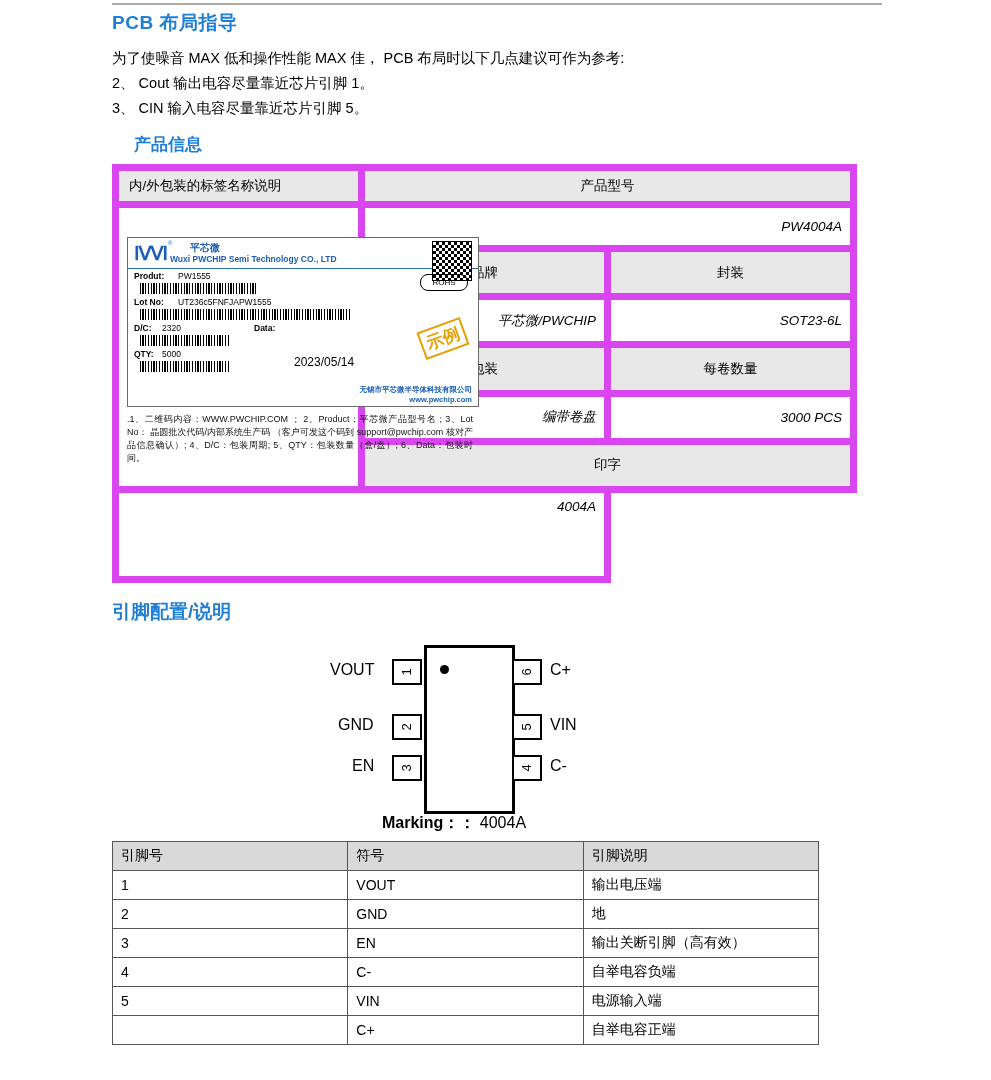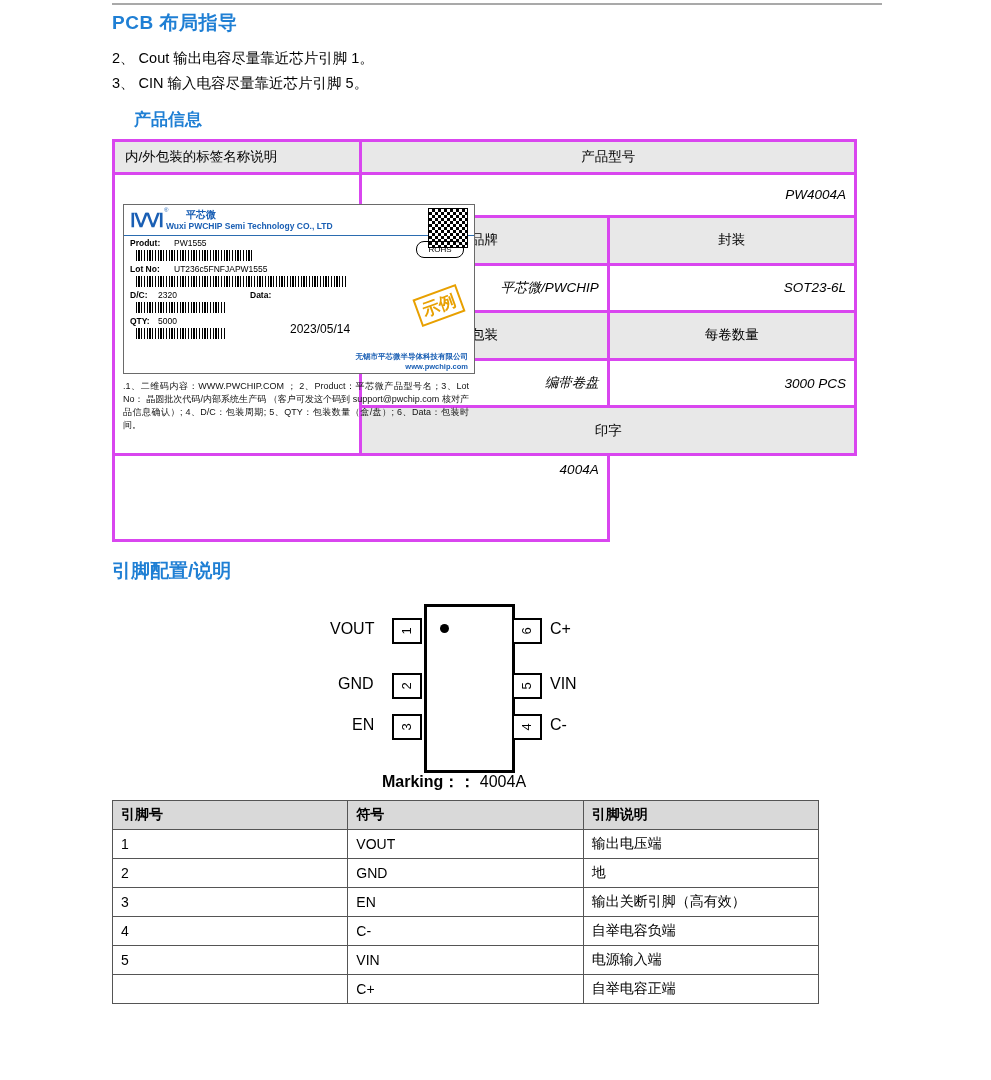--- a/index.html
+++ b/index.html
@@ -62,21 +62,21 @@
   }
 
   
   .prod-table {
     border-collapse: collapse;
     width: 745px;
     margin-top: 4px;
     table-layout: fixed;
   }
   .prod-table td {
-    border: 3px solid #d946ef;
+    border: 7px solid #d946ef;
     font-size: 13.5px;
     padding: 5px 8px;
     vertical-align: middle;
   }
   .prod-table .hdr {
     background: #e8e8e8;
     text-align: center;
     font-weight: normal;
   }
   .prod-table .ctr {
@@ -317,36 +317,37 @@
   }
   .pin-table th, .pin-table td {
     border: 1px solid #555;
     font-size: 14px;
     padding: 5px 8px;
     text-align: left;
     font-weight: normal;
   }
   .pin-table thead th {
     background: #d9d9d9;
-    font-weight: bold;
+    font-weight: normal;
   }
   .pin-table td.c1 { width: 200px; }
   .pin-table td.c2 { width: 130px; }
 </style>
 </head>
 <body>
 
 <div class="page">
 
   <div class="top-rule"></div>
 
   <div class="content">
 
     <h1 class="section-title">PCB 布局指导</h1>
 
+    <p class="body-line">为了使噪音 MAX 低和操作性能 MAX 佳， PCB 布局时以下几点建议可作为参考:</p>
     <p class="body-line">2、 Cout 输出电容尽量靠近芯片引脚 1。</p>
     <p class="body-line">3、 CIN 输入电容尽量靠近芯片引脚 5。</p>
 
     <h2 class="subsection-title">产品信息</h2>
 
     <table class="prod-table">
       <tbody>
           <tr>
         <td class="label-cell">内/外包装的标签名称说明</td>
         <td class="hdr" colspan="2">产品型号</td>

